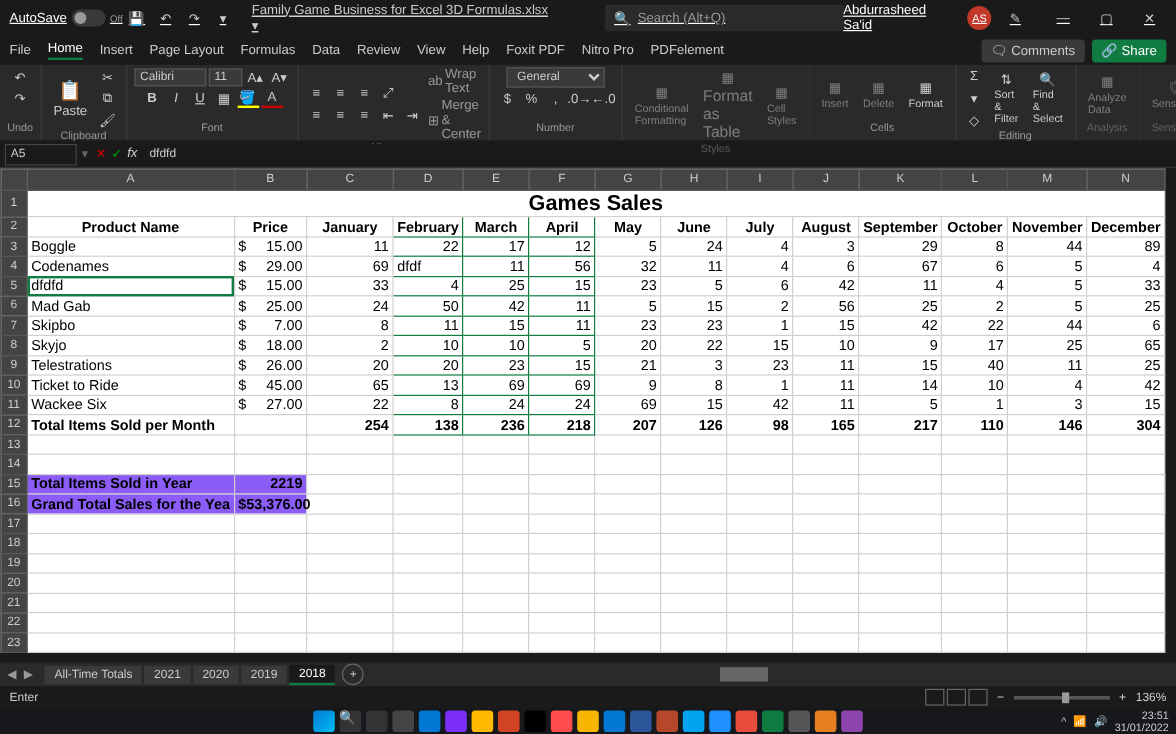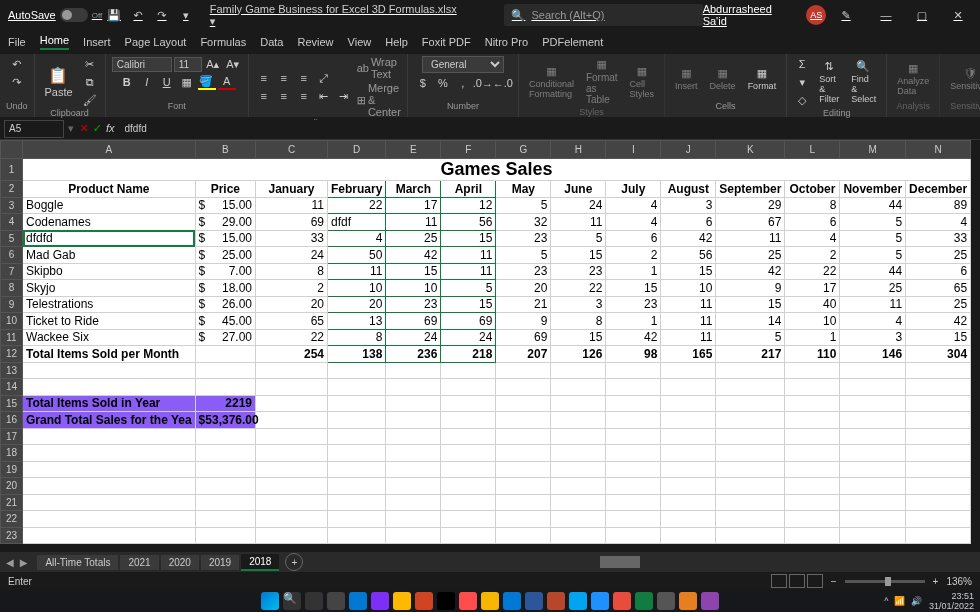--- a/index.html
+++ b/index.html
@@ -123,20 +123,24 @@
   <span class="ribbon-tab">Insert</span>
   <span class="ribbon-tab">Page Layout</span>
   <span class="ribbon-tab">Formulas</span>
   <span class="ribbon-tab">Data</span>
   <span class="ribbon-tab">Review</span>
   <span class="ribbon-tab">View</span>
   <span class="ribbon-tab">Help</span>
   <span class="ribbon-tab">Foxit PDF</span>
   <span class="ribbon-tab">Nitro Pro</span>
   <span class="ribbon-tab">PDFelement</span>
+  <div class="ribbon-right">
+    <div class="comments-btn">🗨 <span>Comments</span></div>
+    <div class="share-btn">🔗 <span>Share</span></div>
+  </div>
 </div>
 
 <div class="ribbon">
   <div class="ribbon-group">
     <div class="ribbon-group-content rb-col">
       <div class="rb-btn-sm">↶</div>
       <div class="rb-btn-sm">↷</div>
     </div>
     <div class="ribbon-group-label">Undo</div>
   </div>
@@ -223,21 +227,21 @@
     <div class="ribbon-group-label">Number</div>
   </div>
   <div class="ribbon-group dimmed">
     <div class="ribbon-group-content">
       <div class="rb-btn">
           <span>▦</span>
           <span style="font-size:9px">Conditional Formatting</span>
         </div>
       <div class="rb-btn">
           <span>▦</span>
-          <span style="font-size:10px">Format as Table</span>
+          <span style="font-size:13px">Format as Table</span>
         </div>
       <div class="rb-btn">
           <span>▦</span>
           <span style="font-size:9px">Cell Styles</span>
         </div>
     </div>
     <div class="ribbon-group-label">Styles</div>
   </div>
   <div class="ribbon-group">
     <div class="ribbon-group-content">

